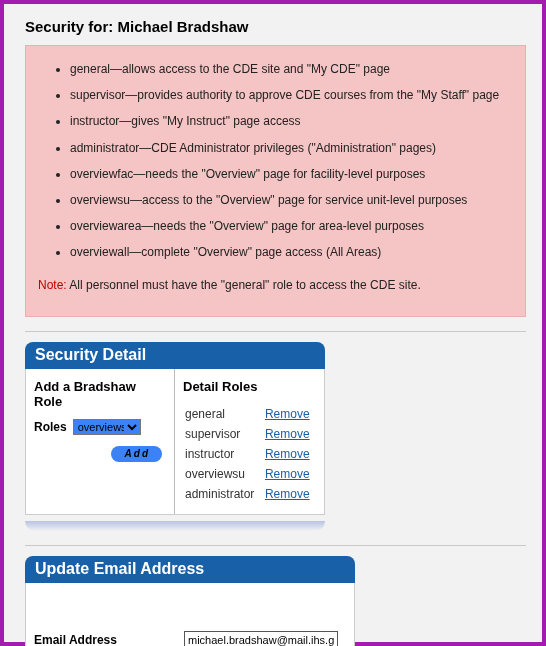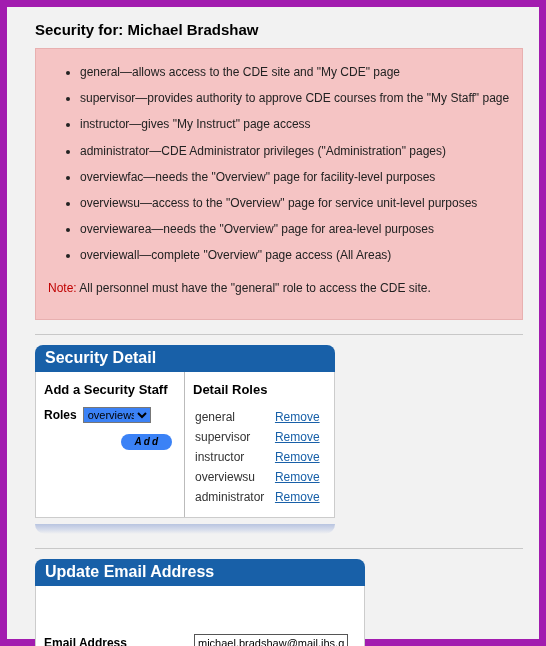--- a/index.html
+++ b/index.html
@@ -6,23 +6,23 @@
   body {
     margin: 0;
     padding: 0;
     font-family: Arial, Helvetica, sans-serif;
     background: #fff;
   }
   .page {
     width: 546px;
     height: 646px;
     background: #f2f2f2;
-    padding: 14px 16px 16px 28px;
+    padding: 14px 16px 16px 21px;
     position: relative;
-    border: 7px solid #a21caf;
+    border: 4px solid #a21caf;
   }
   .title {
     font-size: 15px;
     font-weight: bold;
     color: #000;
     margin: 0 0 10px 0;
   }
   .info-box {
     background: #f5c4c4;
     border: 1px solid #e8b0b0;
@@ -200,21 +200,21 @@
     </ul>
     <p class="note"><span class="note-label">Note:</span><span> All personnel must have the "general" role to access the CDE site.</span></p>
   </div>
 
   <hr class="hr">
 
   <div class="panel">
     <div class="panel-header">Security Detail</div>
     <div class="panel-body sec-detail-body">
       <div class="col-left">
-        <div class="subhead">Add a Security Staff</div>
+        <div class="subhead">Add a Bradshaw Role</div>
         <div class="role-row">
           <span class="role-label">Roles</span>
           <select>
             <option>overviewsu</option>
           </select>
         </div>
         <div class="add-btn-row">
           <button class="btn">Add</button>
         </div>
       </div>

